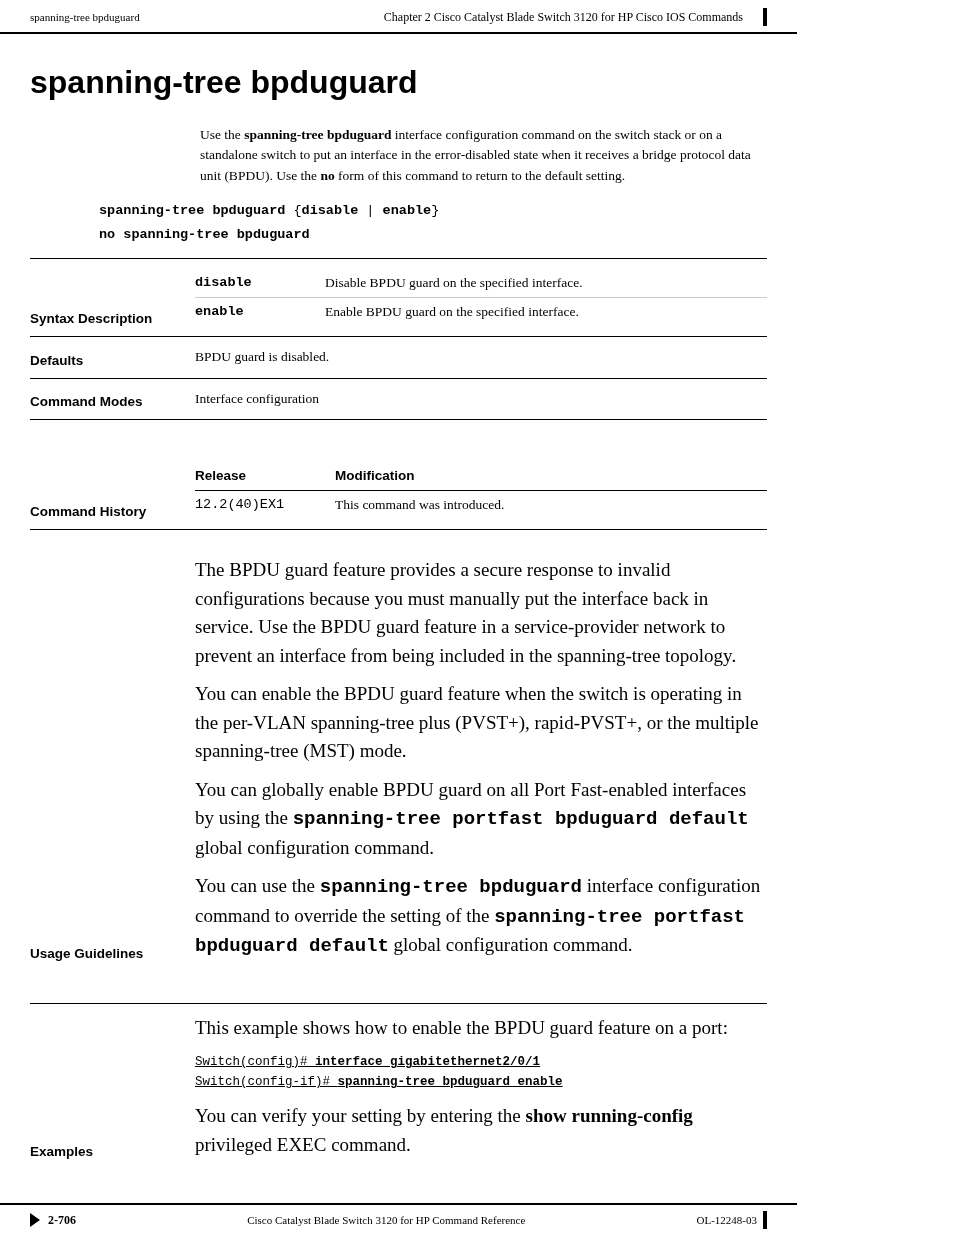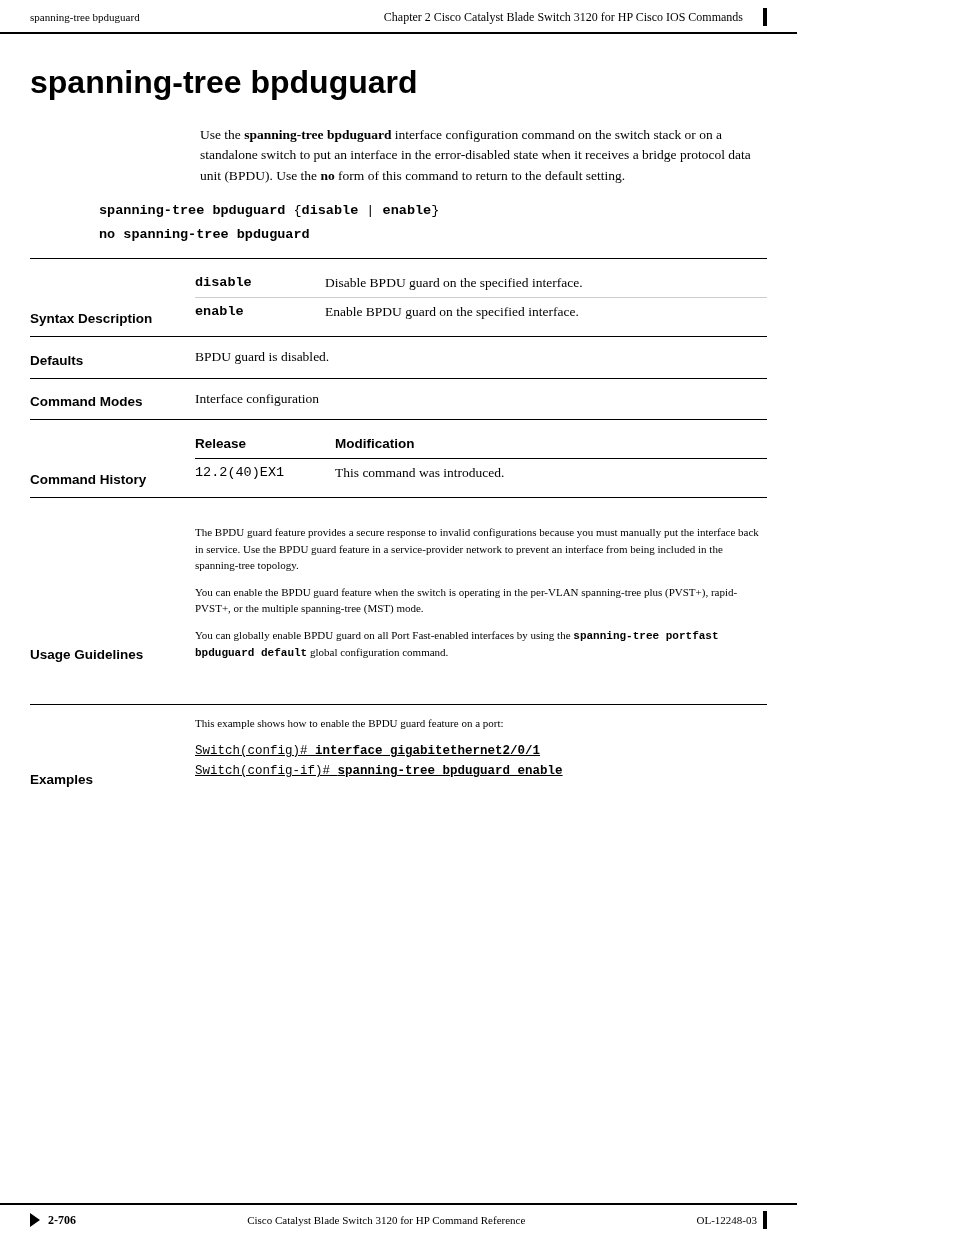--- a/index.html
+++ b/index.html
@@ -133,20 +133,21 @@
       border-bottom: 1px solid #ccc;
     }
     .syntax-table tr:last-child {
       border-bottom: none;
     }
 
     
     .history-table {
       width: 100%;
       border-collapse: collapse;
+      margin-top: 32px;
     }
     .history-table th {
       font-family: Arial, Helvetica, sans-serif;
       font-weight: bold;
       font-size: 13.5px;
       text-align: left;
       border-bottom: 1px solid #000;
       padding: 4px 8px 4px 0;
     }
     .history-table td {
@@ -155,21 +156,21 @@
       vertical-align: top;
     }
     .history-table td:first-child {
       font-family: Courier New, Courier, monospace;
       width: 140px;
     }
 
     
     .usage-para {
       margin-bottom: 10px;
-      font-size: 11px;
+      font-size: 19px;
       line-height: 1.5;
     }
     .usage-para:last-child { margin-bottom: 0; }
 
     .bold { font-weight: bold; }
     .mono-bold { font-family: Courier New, Courier, monospace; font-weight: bold; }
 
     
     .code-block {
       font-family: Courier New, Courier, monospace;
@@ -299,34 +300,38 @@
     </div>
 
     <div style="height: 16px;"></div>
 
     <div class="section-row no-border-bottom">
       <div class="section-label">Usage Guidelines</div>
       <div class="section-content" id="usage-guidelines-content">
           <p class="usage-para">The BPDU guard feature provides a secure response to invalid configurations because you must manually put the interface back in service. Use the BPDU guard feature in a service-provider network to prevent an interface from being included in the spanning-tree topology.</p>
           <p class="usage-para">You can enable the BPDU guard feature when the switch is operating in the per-VLAN spanning-tree plus (PVST+), rapid-PVST+, or the multiple spanning-tree (MST) mode.</p>
           <p class="usage-para"><span>You can globally enable BPDU guard on all Port Fast-enabled interfaces by using the </span><span class="mono-bold">spanning-tree portfast bpduguard default</span><span> global configuration command.</span></p>
+          <p class="usage-para"><span>You can use the </span><span class="mono-bold">spanning-tree bpduguard</span><span> interface configuration command to override the setting of the </span><span class="mono-bold">spanning-tree portfast bpduguard default</span><span> global configuration command.</span></p>
         </div>
     </div>
 
     <div style="height: 16px;"></div>
 
     <hr class="section-divider">
     <div class="section-row no-border-bottom">
       <div class="section-label">Examples</div>
       <div class="section-content">
         <p class="usage-para">This example shows how to enable the BPDU guard feature on a port:</p>
         <div class="code-block">
           <span>Switch(config)# </span><span class="bold">interface gigabitethernet2/0/1</span><br>
           <span>Switch(config-if)# </span><span class="bold">spanning-tree bpduguard enable</span>
         </div>
+        <p class="usage-para" style="margin-top: 10px;">
+          <span>You can verify your setting by entering the </span><span class="bold">show running-config</span><span> privileged EXEC command.</span>
+        </p>
       </div>
     </div>
 
   </div>
 
   <div class="page-footer">
     <div class="footer-left">
       <span class="footer-triangle"></span>
       <span class="footer-page-num">2-706</span>
     </div>

